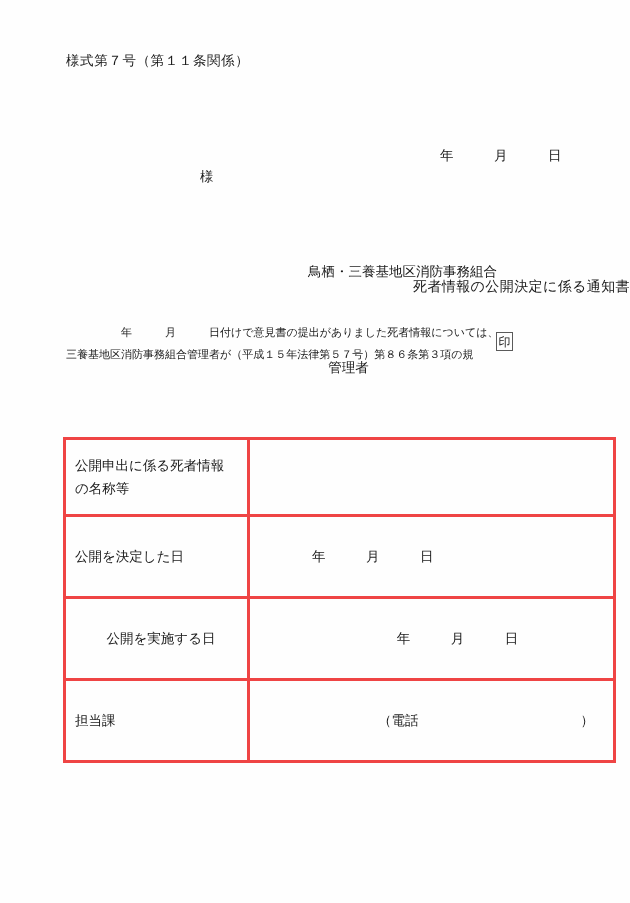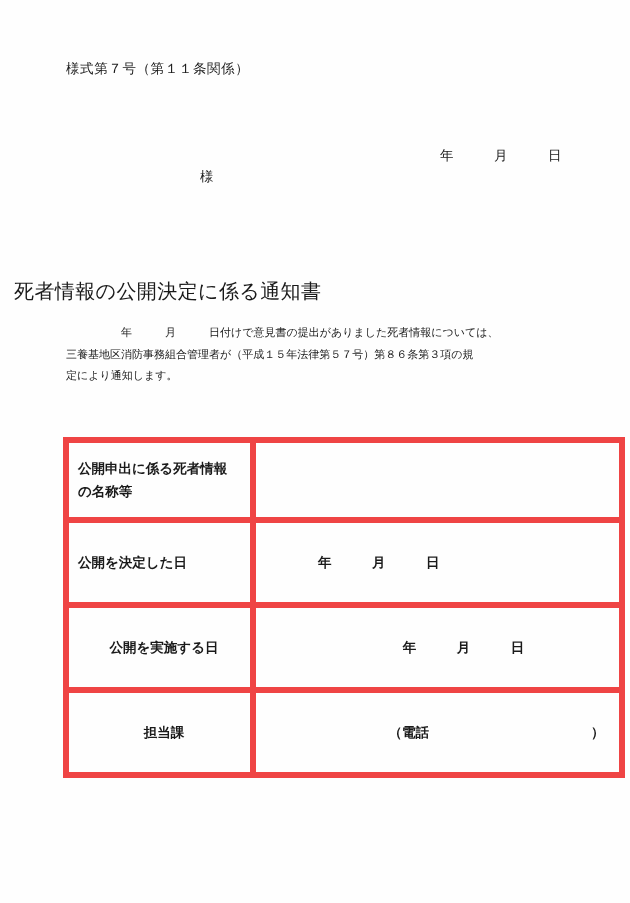--- a/index.html
+++ b/index.html
@@ -23,21 +23,20 @@
   }
 
   
   .form-no {
     position: absolute;
     left: 66px;
     top: 52px;
     font-size: 13.5px;
     letter-spacing: 0.6px;
     white-space: pre;
-    margin-top: 8px;
   }
 
   
   .doc-meta {
     position: absolute;
     left: 440px;
     top: 98px;
     font-size: 13.5px;
     line-height: 23px;
     white-space: pre;
@@ -77,22 +76,22 @@
     text-align: center;
     box-sizing: border-box;
   }
 
   
   .doc-title {
     position: absolute;
     left: 0;
     right: 0;
     top: 278px;
-    text-align: left;
-    font-size: 20px;
+    text-align: right;
+    font-size: 14px;
     letter-spacing: 0.4px;
     padding-left: 14px;
     box-sizing: border-box;
   }
 
   
   .body-text {
     position: absolute;
     left: 66px;
     top: 322px;
@@ -109,40 +108,39 @@
   .form-table {
     position: absolute;
     left: 63px;
     top: 437px;
     width: 515px;
     border-collapse: collapse;
     table-layout: fixed;
     font-size: 13.5px;
   }
   .form-table td {
-    border: 6px solid #ef4444;
+    border: 3px solid #ef4444;
     vertical-align: middle;
     padding: 0;
-    font-weight: bold;
   }
   .form-table td.label {
     width: 172px;
     padding: 6px 0 6px 9px;
     line-height: 23px;
   }
   .form-table td.value {
     width: 343px;
     padding: 6px 10px;
     line-height: 23px;
   }
   .form-table tr.r-name td { height: 62px; }
   .form-table tr.r-reason td { height: 67px; }
   .form-table tr.r-decided td { height: 67px; margin-top: 24px; }
   .form-table tr.r-implement td { height: 67px; text-align: center; }
-  .form-table tr.r-dept td { height: 67px; text-align: center; }
+  .form-table tr.r-dept td { height: 67px; }
 
   .value-date {
     display: block;
     white-space: pre;
     padding-left: 52px;
   }
   .value-phone {
     display: block;
     white-space: pre;
     padding-left: 118px;
@@ -154,27 +152,33 @@
 <div class="page">
 
   <div class="form-no">様式第７号（第１１条関係）</div>
 
   <div class="doc-meta">
     <div>年　　　月　　　日</div>
   </div>
 
   <div class="addressee">様</div>
 
+  <div class="issuer">
+    <span class="issuer-line">鳥栖・三養基地区消防事務組合</span>
+    <span class="issuer-line">
+      <span>管理者</span>
+      <span class="seal-box">印</span>
+    </span>
+  </div>
 
   <div class="doc-title">死者情報の公開決定に係る通知書</div>
 
   <div class="body-text">
     <span class="line">　　　　　年　　　月　　　日付けで意見書の提出がありました死者情報については、</span>
     <span class="line">三養基地区消防事務組合管理者が（平成１５年法律第５７号）第８６条第３項の規</span>
-    <span class="line">定により通知します。</span>
   </div>
 
   <table class="form-table">
     <tbody>
       <tr class="r-name">
         <td class="label" style="white-space: pre-line;">公開申出に係る死者情報
 の名称等</td>
         <td class="value"></td>
       </tr>
       <tr class="r-decided">

